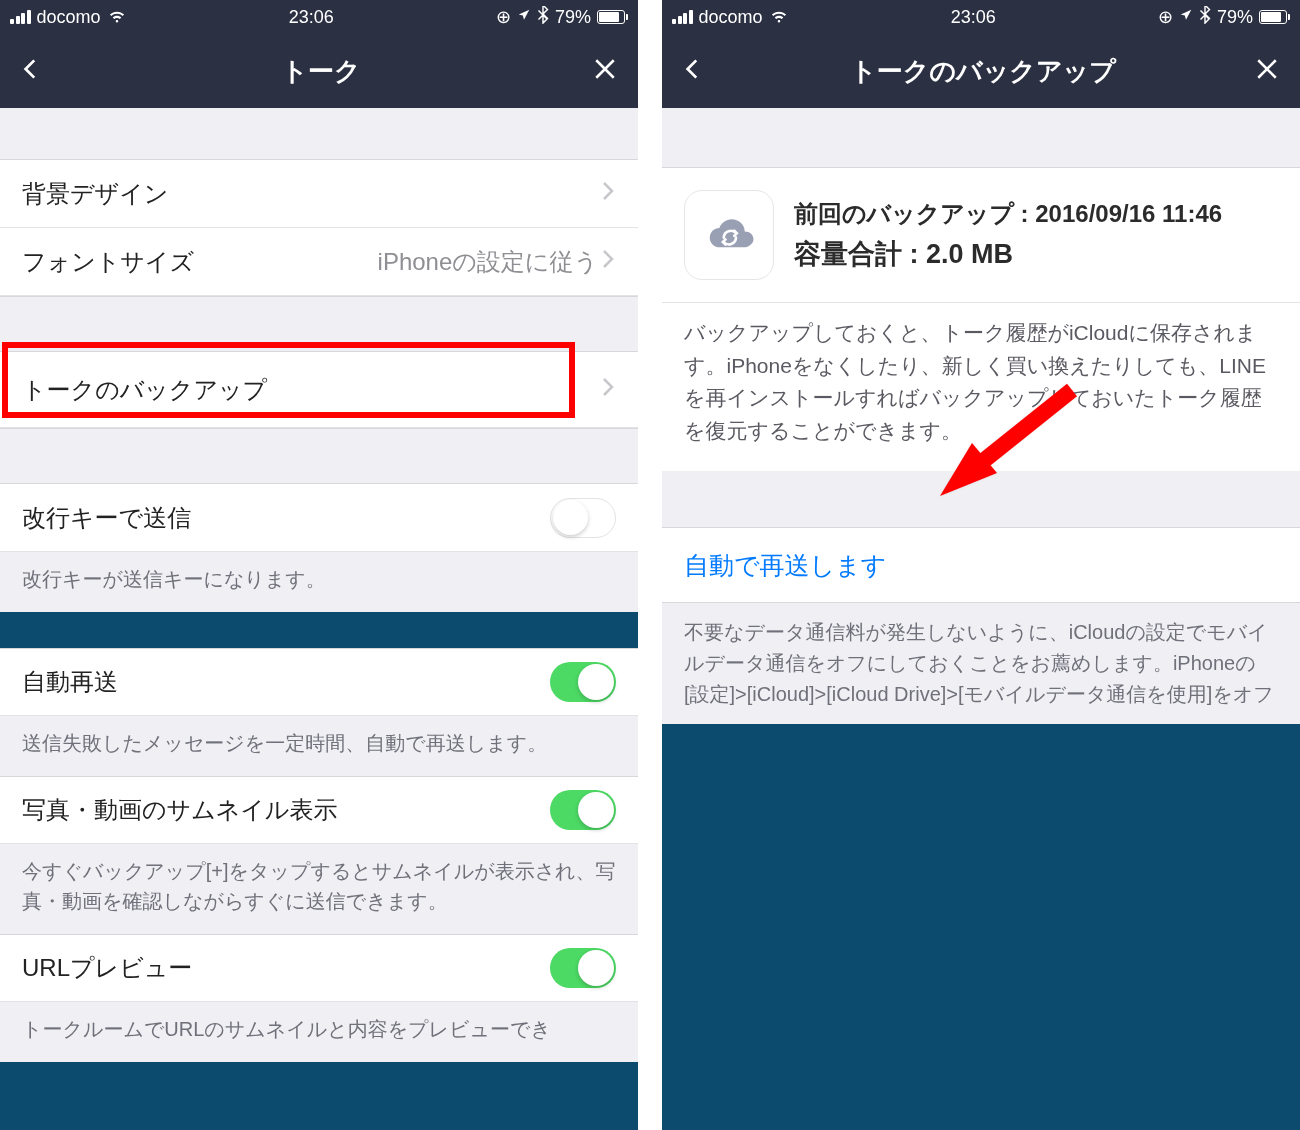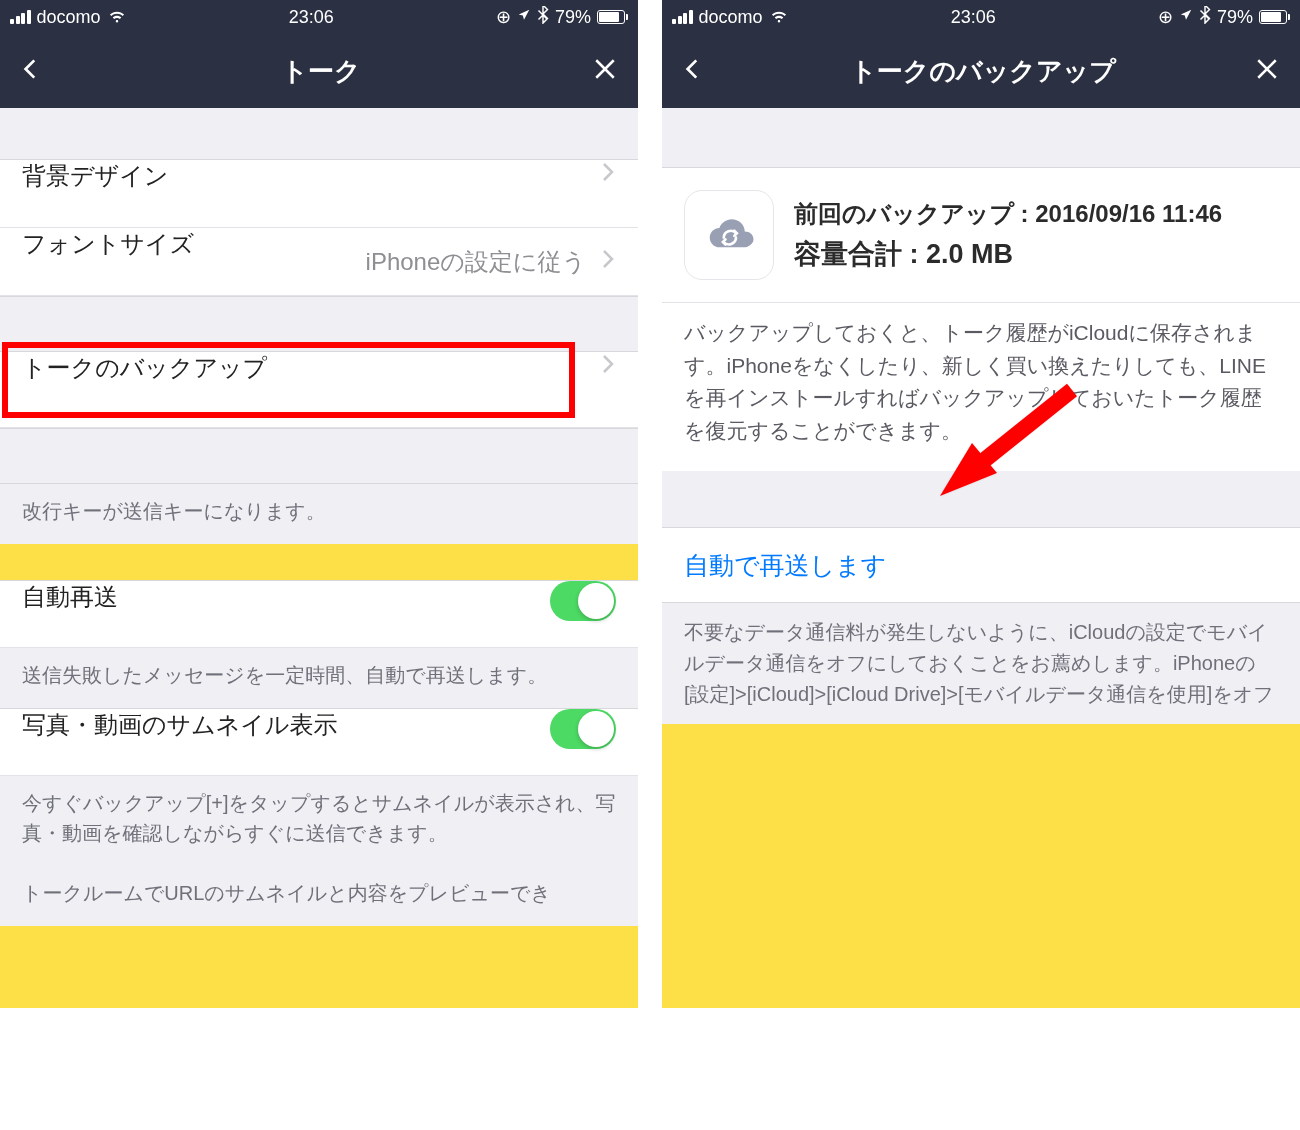--- a/index.html
+++ b/index.html
@@ -6,22 +6,22 @@
     body {
       font-family: -apple-system, "Hiragino Sans", "Hiragino Kaku Gothic ProN", sans-serif;
       background: #fff;
       width: 1300px;
       height: 1130px;
       display: flex;
       gap: 24px;
     }
     .screen {
       width: 638px;
-      height: 1008px;
-      background: #fde047;
+      height: 1130px;
+      background: #0c4a6e;
       position: relative;
       overflow: hidden;
     }
     .status-bar {
       height: 34px;
       background: #2b3042;
       color: #fff;
       display: flex;
       align-items: center;
       justify-content: space-between;
@@ -60,29 +60,30 @@
       pointer-events:none;
     }
     .nav-back svg, .nav-close svg { width:26px; height:26px; stroke:#fff; stroke-width:2.5; fill:none; }
     .nav-close svg { stroke-width:2; width:30px; height:30px;}
     .spacer-small { height: 52px; background:#efeff4; border-bottom:1px solid #d8d8dc;}
     .spacer-med-top { height: 56px; background:#efeff4; border-top:1px solid #d8d8dc; border-bottom:1px solid #d8d8dc;}
     .list-row {
       background:#fff;
       min-height:68px;
       display:flex;
+      align-items:center;
       justify-content:space-between;
       padding: 0 22px;
       font-size: 24px;
       color:#222;
       border-bottom:1px solid #e3e3e7;
       position:relative;
     }
     .row-label { font-weight: 400; }
-    .row-detail { color:#8e8e93; font-size:24px; display:flex; align-items:center; gap:14px;}
+    .row-detail { color:#8e8e93; font-size:24px; display:flex; align-items:center; gap:2px;}
     .chevron svg { width:16px; height:24px; stroke:#c7c7cc; stroke-width:2.5; fill:none;}
     .footer-text {
       font-size:20px;
       color:#70707a;
       padding: 12px 22px 18px 22px;
       line-height:1.5;
       background:#efeff4;
     }
     .toggle {
       width:66px; height:40px; border-radius:20px; position:relative;
@@ -233,38 +234,50 @@
     <span class="row-label">トークのバックアップ</span>
     <span class="chevron"><svg viewBox="0 0 16 24">
           <polyline points="4 4 12 12 4 20"></polyline>
         </svg></span>
   </div>
 
   <div class="highlight-box" style="left:2px; top:342px; width:573px; height:76px;"></div>
 
   <div class="spacer-med-top"></div>
 
+  <div class="list-row">
+    <span class="row-label">改行キーで送信</span>
+    <span class="toggle off">
+        <span class="knob"></span>
+      </span>
+  </div>
   <div class="footer-text">改行キーが送信キーになります。</div>
 
   <div class="list-row" style="border-top:1px solid #d8d8dc;margin-top:36px;">
     <span class="row-label">自動再送</span>
     <span class="toggle on">
         <span class="knob"></span>
       </span>
   </div>
   <div class="footer-text">送信失敗したメッセージを一定時間、自動で再送します。</div>
 
   <div class="list-row" style="border-top:1px solid #d8d8dc;">
     <span class="row-label">写真・動画のサムネイル表示</span>
     <span class="toggle on">
         <span class="knob"></span>
       </span>
   </div>
   <div class="footer-text">今すぐバックアップ[+]をタップするとサムネイルが表示され、写真・動画を確認しながらすぐに送信できます。</div>
 
+  <div class="list-row" style="border-top:1px solid #d8d8dc;">
+    <span class="row-label">URLプレビュー</span>
+    <span class="toggle on">
+        <span class="knob"></span>
+      </span>
+  </div>
   <div class="footer-text">トークルームでURLのサムネイルと内容をプレビューでき</div>
 </div>
 
 <div class="screen">
   <div class="status-bar">
     <div class="status-left">
       <div class="signal-bars">
           <span></span>
           <span></span>
           <span></span>

